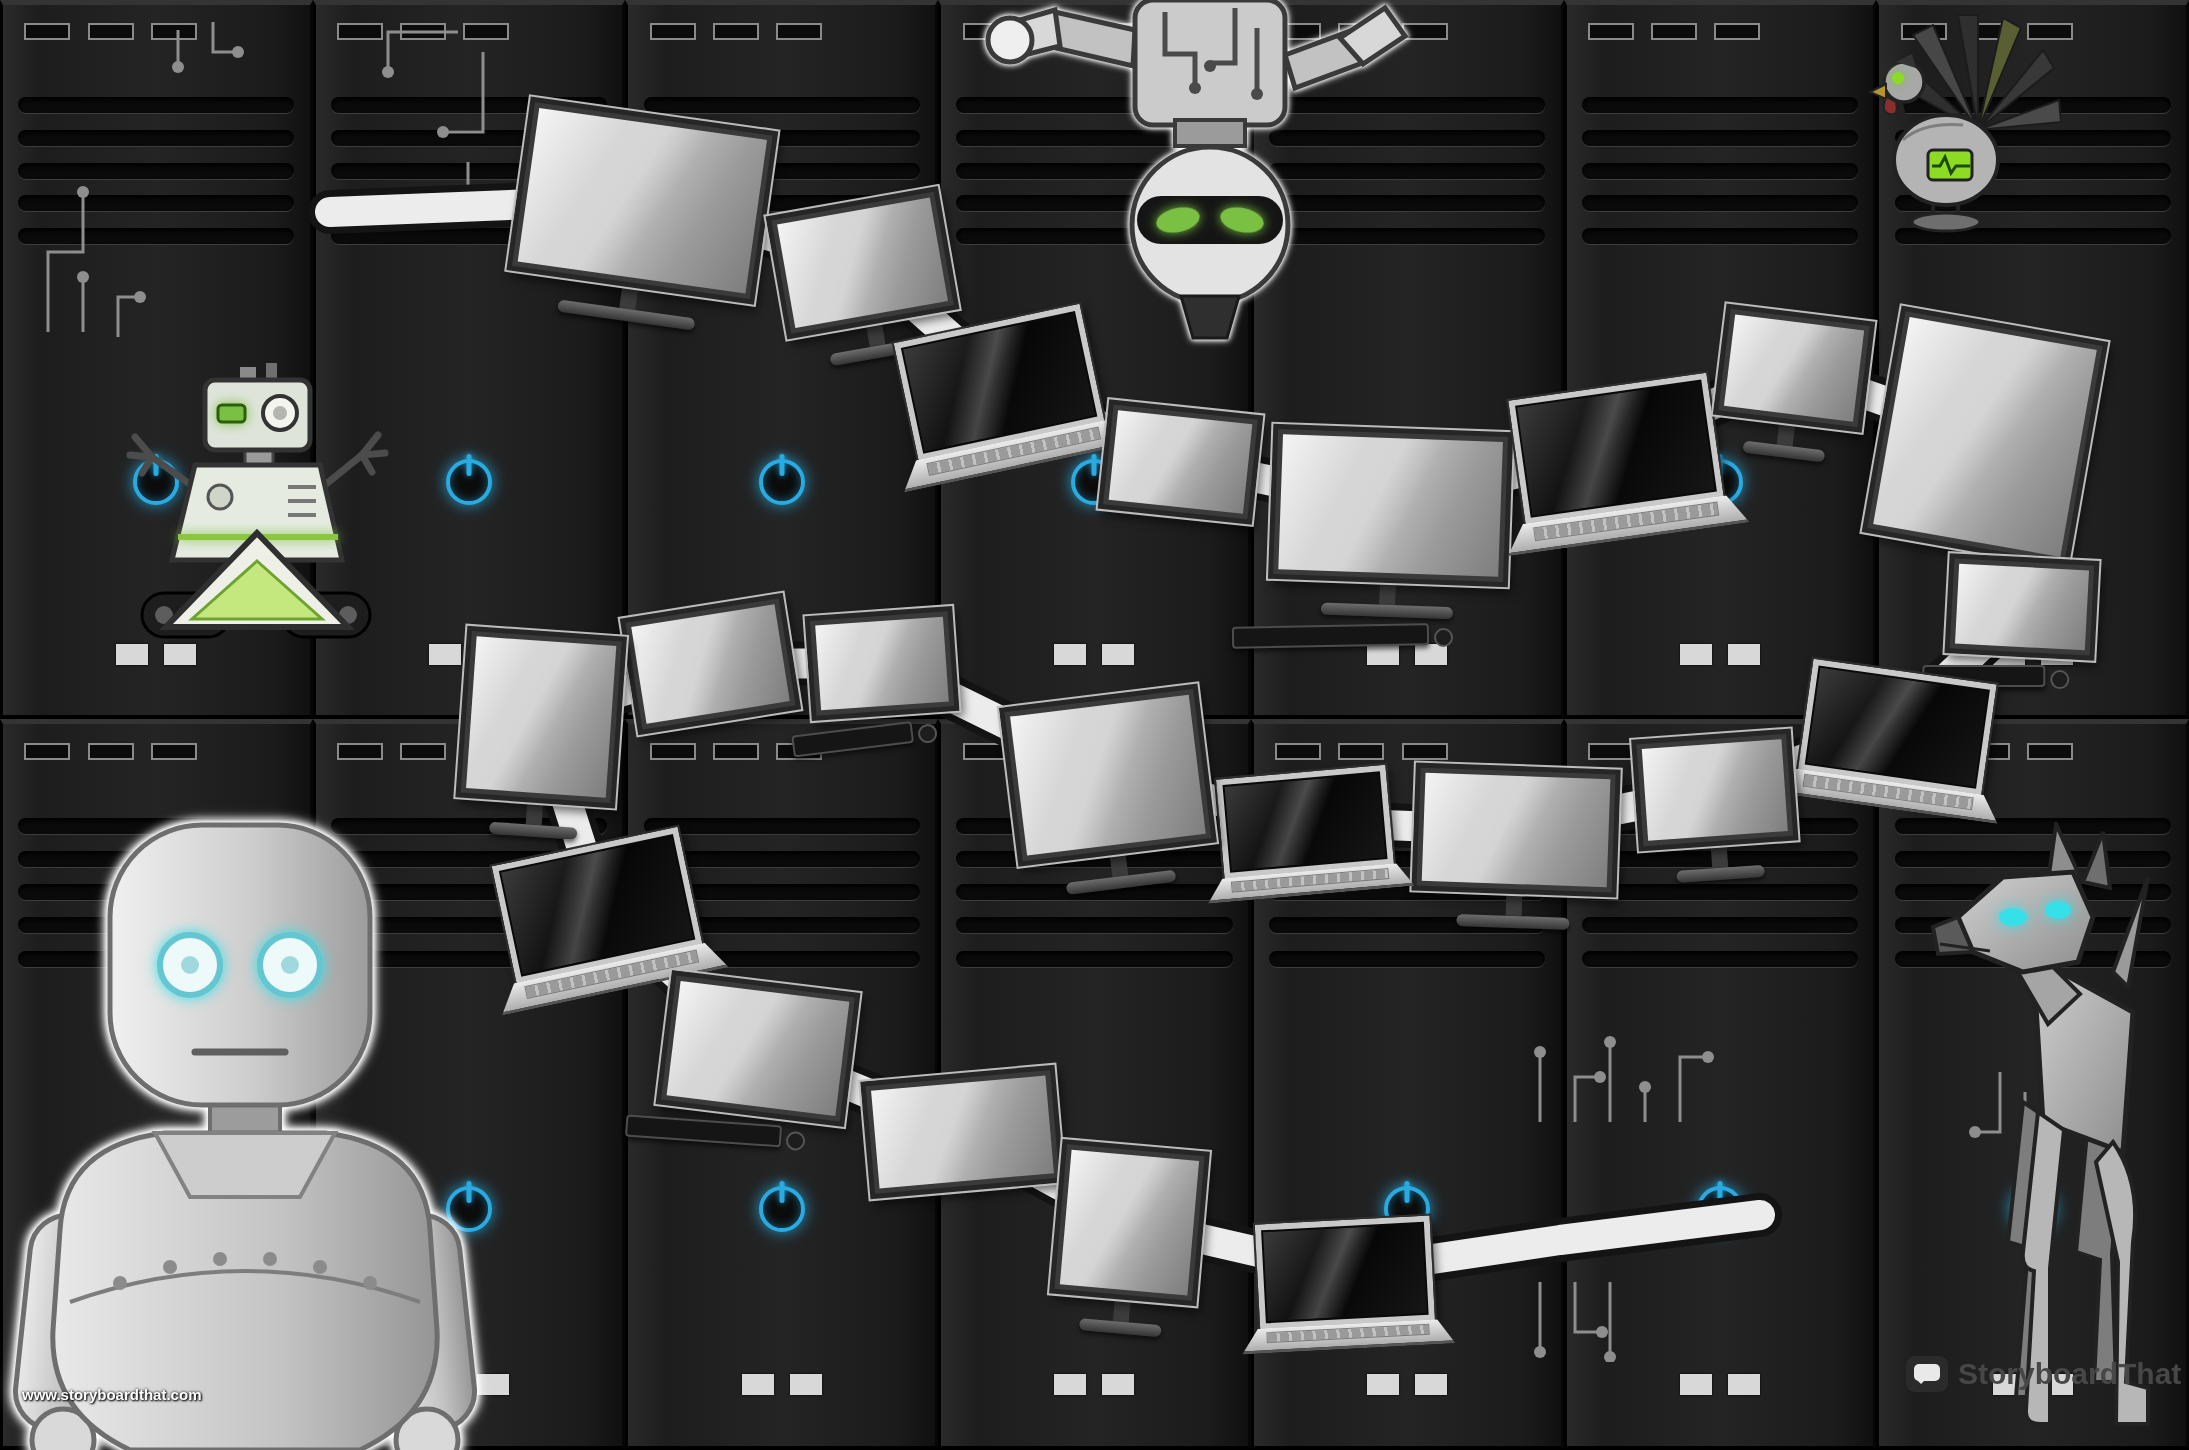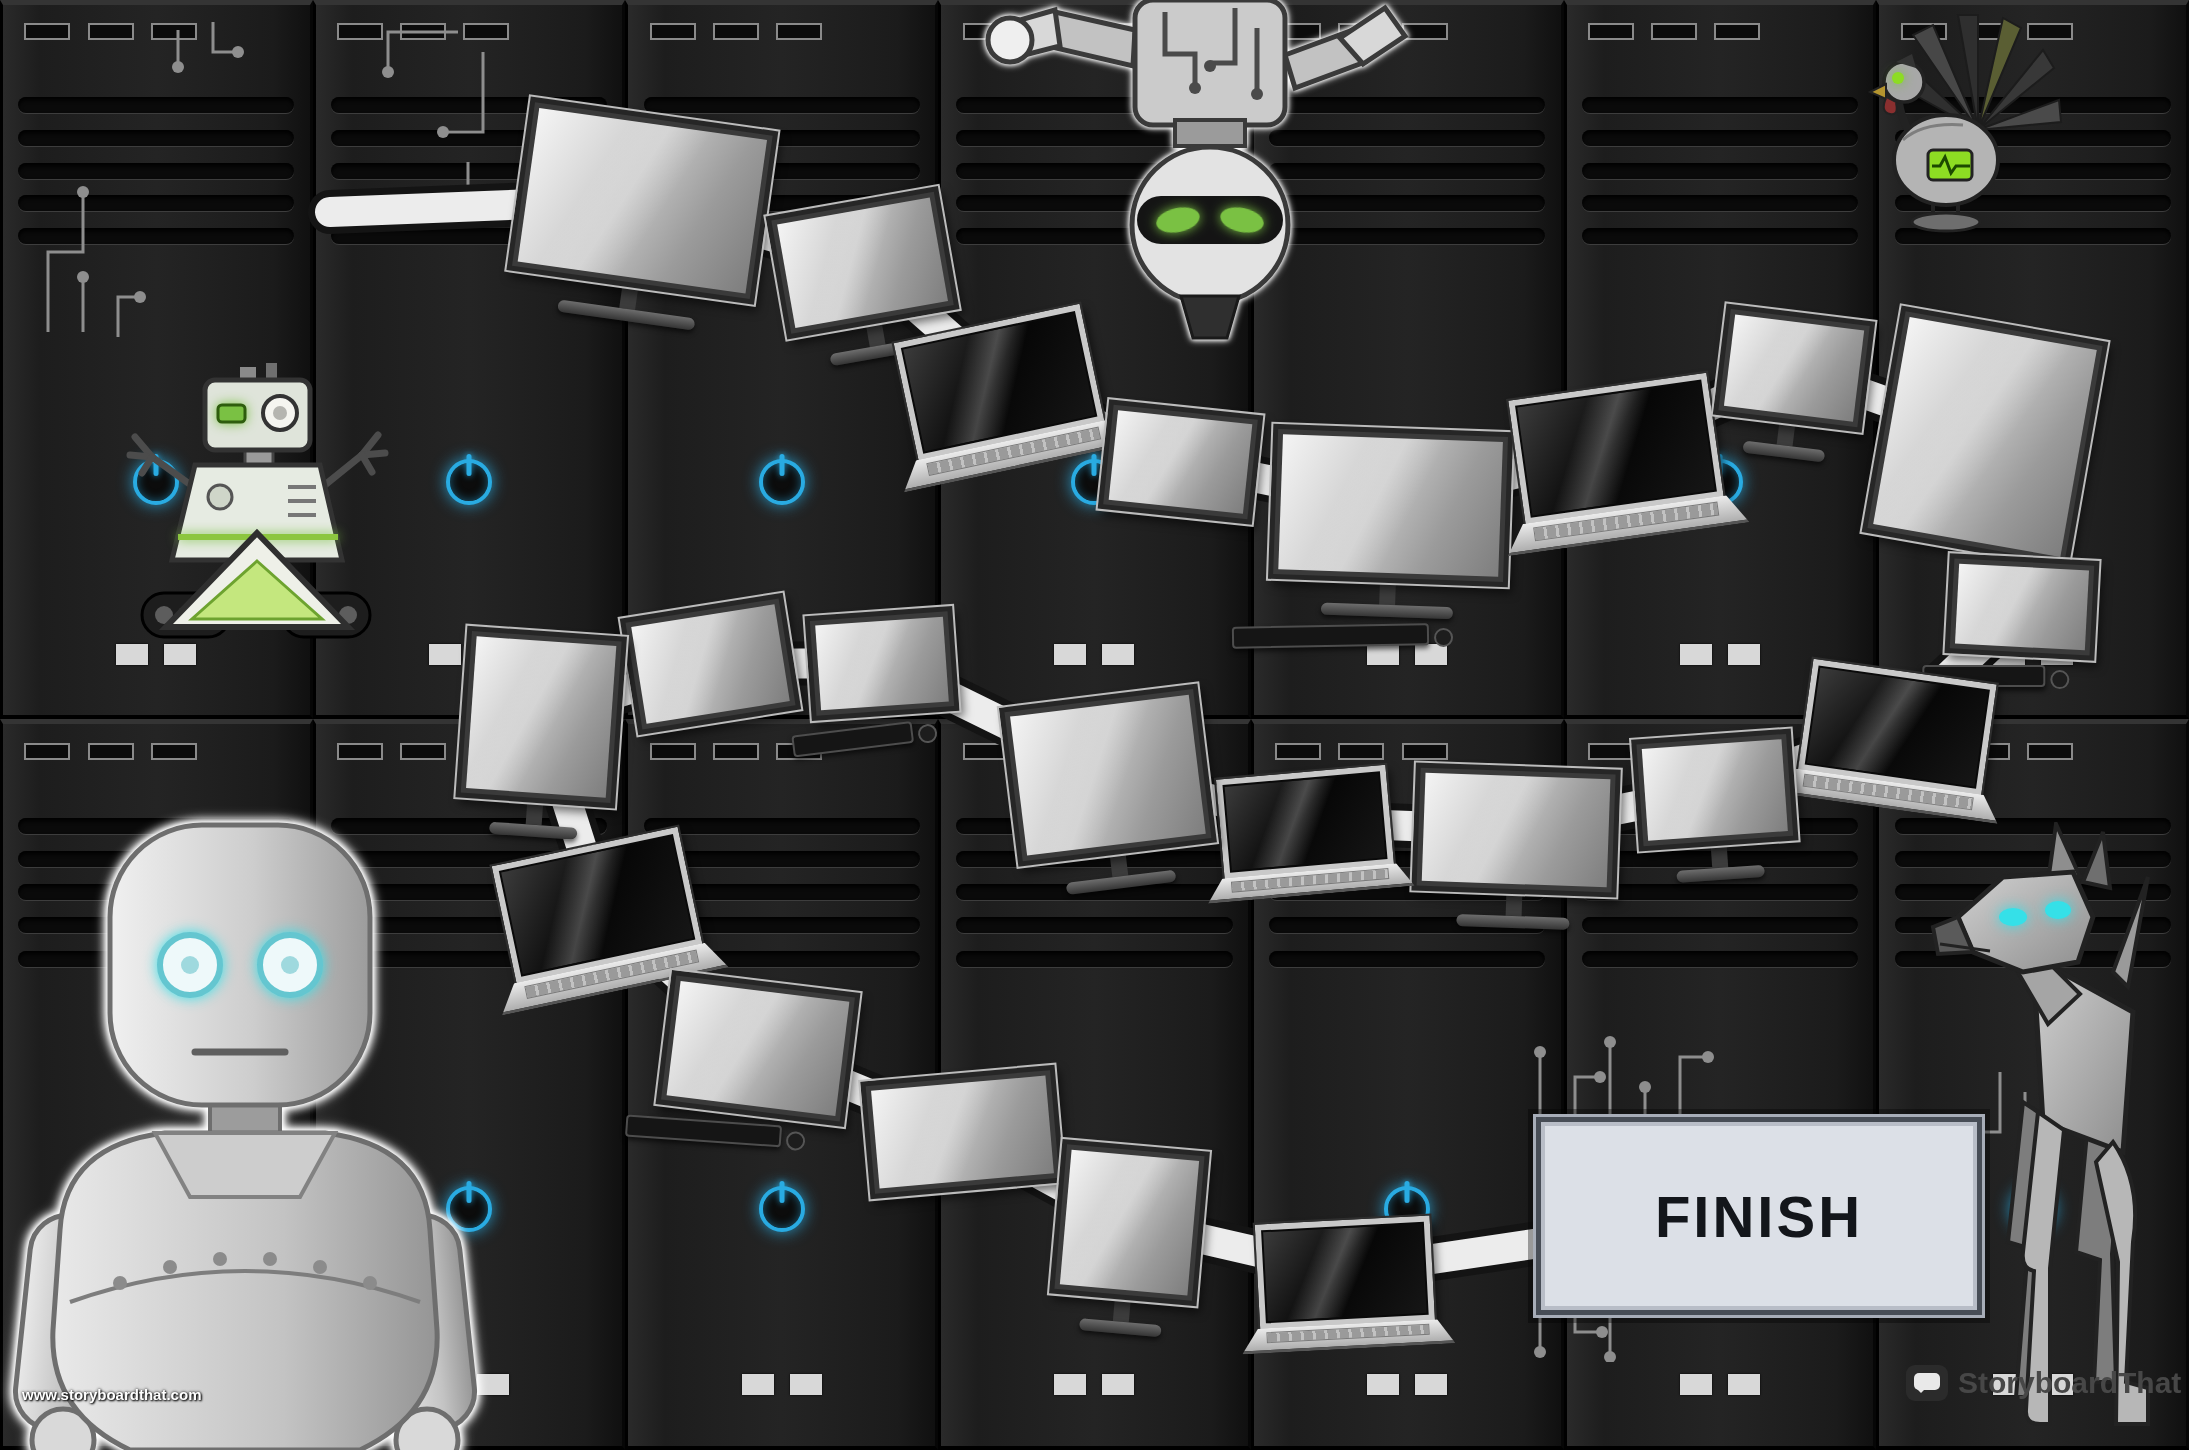--- a/index.html
+++ b/index.html
@@ -106,21 +106,21 @@
 
   
   .watermark {
     position:absolute; left:22px; top:1386px; z-index:6;
     color:#fff; font-size:15px; font-weight:bold;
     text-shadow:0 0 3px #000, 1px 1px 2px #000;
   }
   .brand {
     position:absolute; left:1906px; top:1356px; z-index:6;
     display:flex; align-items:center; gap:10px;
-    color:#474747; font-size:30px; font-weight:bold;margin-top:9px;
+    color:#474747; font-size:30px; font-weight:bold;
   }
   .bubble { position:relative; width:42px; height:36px; background:#2b2b2b; border-radius:9px; }
   .bubble::before {
     content:""; position:absolute; left:8px; right:8px; top:8px; bottom:11px;
     background:#e9e9e9; border-radius:5px;
   }
   .bubble::after {
     content:""; position:absolute; left:9px; bottom:2px;
     border:6px solid transparent; border-top-color:#e9e9e9;
   }
@@ -418,23 +418,20 @@
       <circle cx="545" cy="140" r="6"></circle>
         <circle cx="495" cy="100" r="6"></circle>
     </g>
   </svg>
 
   <svg id="path-svg" width="2189" height="1450" viewBox="0 0 2189 1450">
     <polyline id="path-outline" fill="none" stroke="#141414" stroke-width="44" stroke-linejoin="round" stroke-linecap="round" points="330,212 640,200 865,262 1002,382 1180,462 1390,505 1618,448 1792,368 1985,437 2022,607 1895,727 1716,790 1515,830 1306,822 1110,775 882,663 710,664 540,717 600,905 758,1048 962,1132 1128,1222 1345,1272 1560,1240 1760,1215"></polyline>
     <polyline id="path-line" fill="none" stroke="#ececec" stroke-width="30" stroke-linejoin="round" stroke-linecap="round" points="330,212 640,200 865,262 1002,382 1180,462 1390,505 1618,448 1792,368 1985,437 2022,607 1895,727 1716,790 1515,830 1306,822 1110,775 882,663 710,664 540,717 600,905 758,1048 962,1132 1128,1222 1345,1272 1560,1240 1760,1215"></polyline>
   </svg>
 
-  <div class="sign" id="finish-sign">
-    <span>FINISH</span>
-  </div>
 
   <div id="spaces">
       <div class="space monitor" style="left: 515px; top: 112.5px; width: 250px; transform: rotate(8deg);">
         <div class="frame" style="height:175px">
           <div class="glass gray"></div>
         </div>
         <div class="neck"></div>
         <div class="foot"></div>
       </div>
       <div class="space monitor" style="left: 777.5px; top: 199.5px; width: 175px; transform: rotate(-10deg);">

